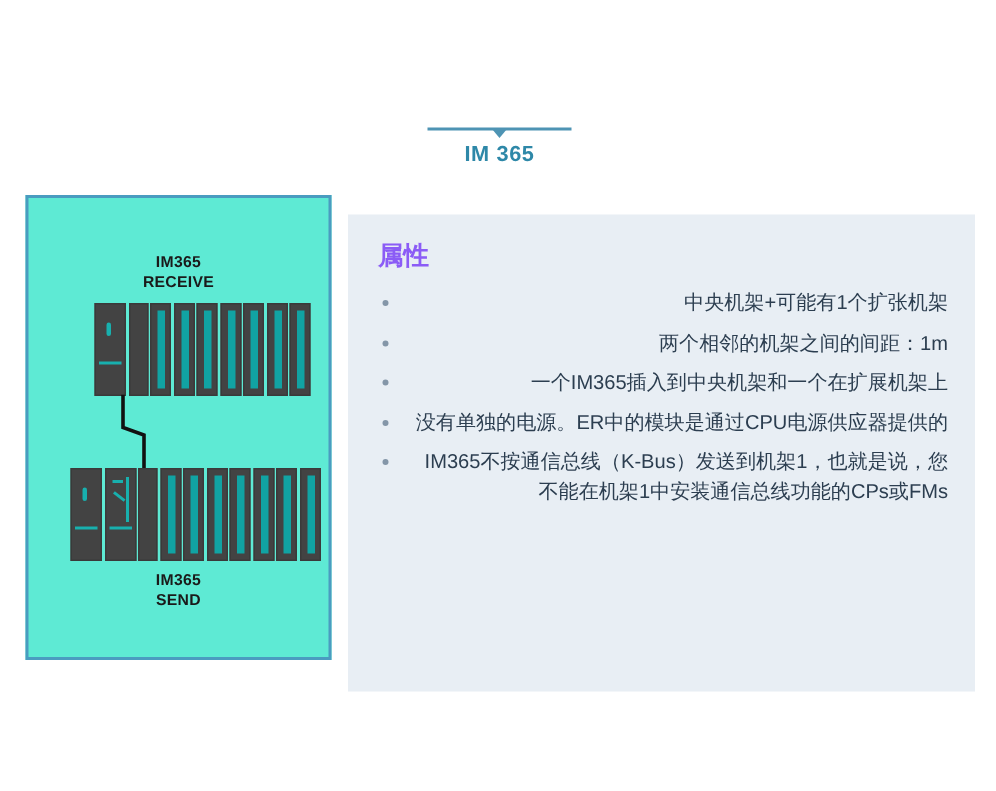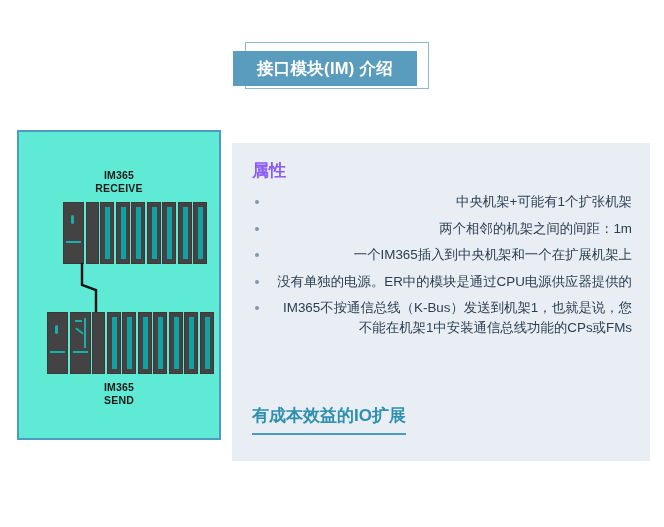--- a/index.html
+++ b/index.html
@@ -207,27 +207,27 @@
     font-weight: bold;
     padding-bottom: 6px;
     border-bottom: 2.5px solid #4a9cc0;
   }
 </style>
 </head>
 <body>
 
 <div id="page">
 
-  <div id="title-block">
-    <div class="title-frame"></div>
-    <div class="title-bar">
-      <span class="title-bar-text">接口模块(IM) 介绍</span>
-    </div>
+
+  <div id="subtitle-block">
+    <div class="sub-rule">
+      <span class="sub-caret"></span>
+    </div>
+    <div class="sub-text">IM 365</div>
   </div>
-
 
   <div id="image-panel">
 
     <div class="rack-label" id="label-receive">
       <div>IM365</div>
       <div>RECEIVE</div>
     </div>
 
     <div class="rack" id="rack-top">
       <div class="mod mod-psu">
@@ -279,16 +279,15 @@
     <div class="panel-heading">属性</div>
 
     <ul class="props">
       <li>中央机架+可能有1个扩张机架</li>
       <li>两个相邻的机架之间的间距：1m</li>
       <li>一个IM365插入到中央机架和一个在扩展机架上</li>
       <li>没有单独的电源。ER中的模块是通过CPU电源供应器提供的</li>
       <li>IM365不按通信总线（K-Bus）发送到机架1，也就是说，您不能在机架1中安装通信总线功能的CPs或FMs</li>
     </ul>
 
-    <div id="footer-heading">有成本效益的IO扩展</div>
   </div>
 
 </div>
 
 </body></html>

